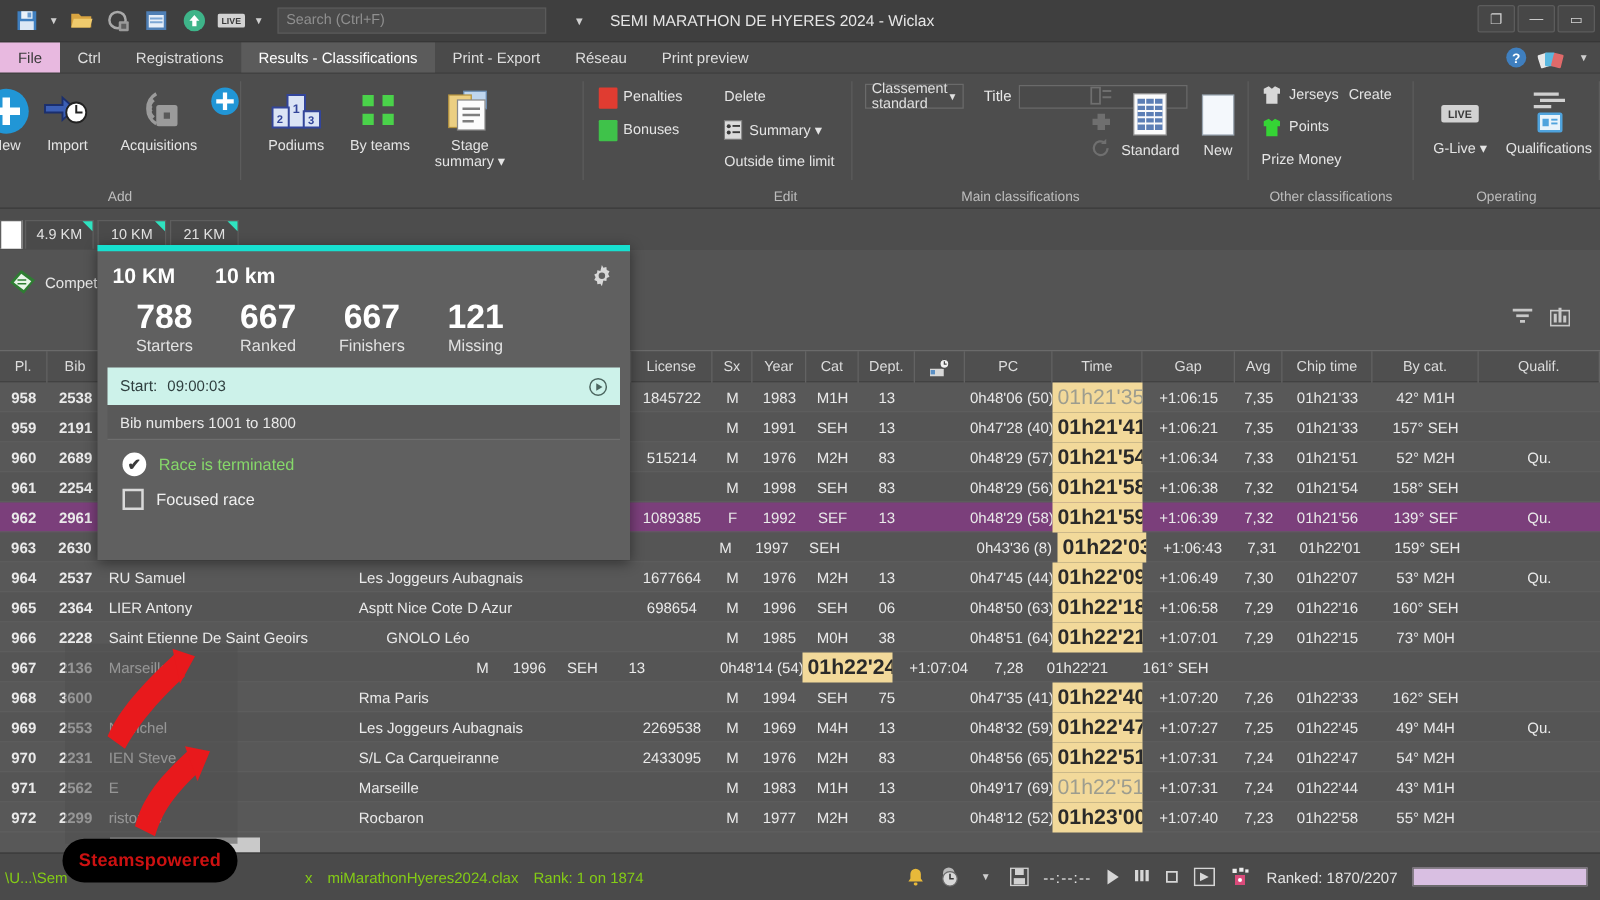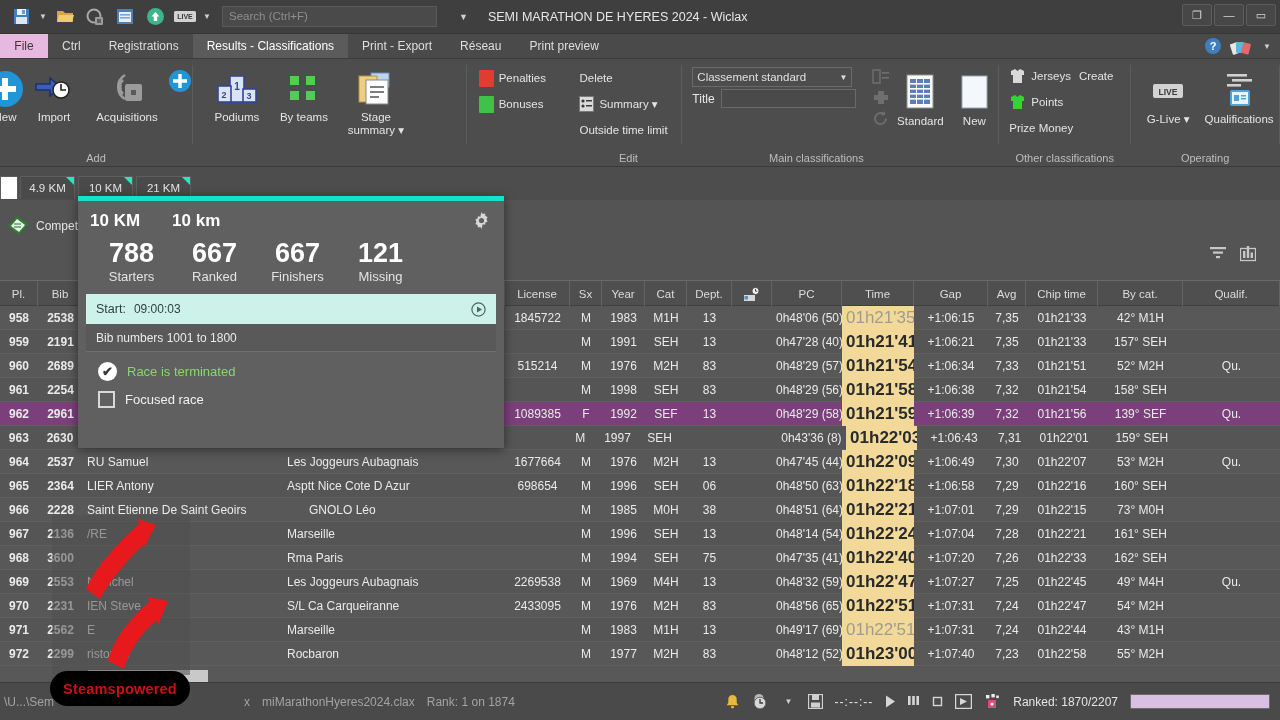--- a/index.html
+++ b/index.html
@@ -202,21 +202,21 @@
     justify-content: center; z-index: 61;
   }
   .wm-pill span { color: #cc1111; font-weight: bold; font-size: 14.5px; letter-spacing: .2px; }
 
   
   .statusbar {
     position: absolute; left: 0; top: 682px; width: 1280px; height: 38px;
     background: #4a4a4a; border-top: 1px solid #3b3b3b;
     display: flex; align-items: center;
   }
-  .sb-left { display: flex; align-items: center; gap: 12px; padding-left: 4px; font-size: 12px; color: #a3a3a3; }
+  .sb-left { display: flex; align-items: center; gap: 12px; padding-left: 4px; font-size: 12px; color: #84cc16; }
   .sb-right { position: absolute; right: 10px; display: flex; align-items: center; gap: 12px; font-size: 12px; color: #e5e5e5; }
   .progressbar { width: 140px; height: 15px; background: #d9bfe2; border: 1px solid #6b6b6b; }
   .tabbar-top {
     position: absolute; left: 88px; top: 670px; width: 120px; height: 13px;
     background: #c9c9c9;
   }
   svg { display: block; }
 </style>
 </head>
 <body>
@@ -431,21 +431,21 @@
         <div class="smallrow">
           <span>Outside time limit</span>
         </div>
       </div>
       <div class="rgroup-label">Edit</div>
     </div>
     <div class="rsep"></div>
 
     <div class="rgroup" style="width:275px">
       <div class="rgroup-body" style="padding-left:10px;padding-top:8px">
-        <div style="display:flex;flex-direction:column;gap:2px;width:172px">
+        <div style="display:flex;gap:16px;width:172px">
           <div class="combo">
             <span>Classement standard</span>
             <span style="font-size:8px">▼</span>
           </div>
           <div style="display:flex;align-items:center;gap:6px">
             <span style="font-size:12px">Title</span>
             <div class="titlefield"></div>
           </div>
         </div>
         <div style="display:flex;flex-direction:column;gap:4px;padding-left:8px;padding-top:2px">
@@ -817,21 +817,20 @@
           <div class="td c time" style="width: 72px;">01h22'21</div>
           <div class="td c" style="width: 74px;">+1:07:01</div>
           <div class="td c" style="width: 38px;">7,29</div>
           <div class="td c" style="width: 72px;">01h22'15</div>
           <div class="td c" style="width: 85px;">73° M0H</div>
           <div class="td c" style="width: 97px;"></div>
         </div>
         <div class="trow even">
           <div class="td c pl" style="width: 38px;">967</div>
           <div class="td c bib" style="width: 45px;">2136</div>
-          <div class="td" style="width: 200px;">/RE</div>
           <div class="td" style="width: 222px;">Marseille</div>
           <div class="td c" style="width: 65px;"></div>
           <div class="td c" style="width: 32px;">M</div>
           <div class="td c" style="width: 43px;">1996</div>
           <div class="td c" style="width: 42px;">SEH</div>
           <div class="td c" style="width: 45px;">13</div>
           <div class="td c" style="width: 40px;"></div>
           <div class="td c" style="width: 70px;">0h48'14 (54)</div>
           <div class="td c time" style="width: 72px;">01h22'24</div>
           <div class="td c" style="width: 74px;">+1:07:04</div>

